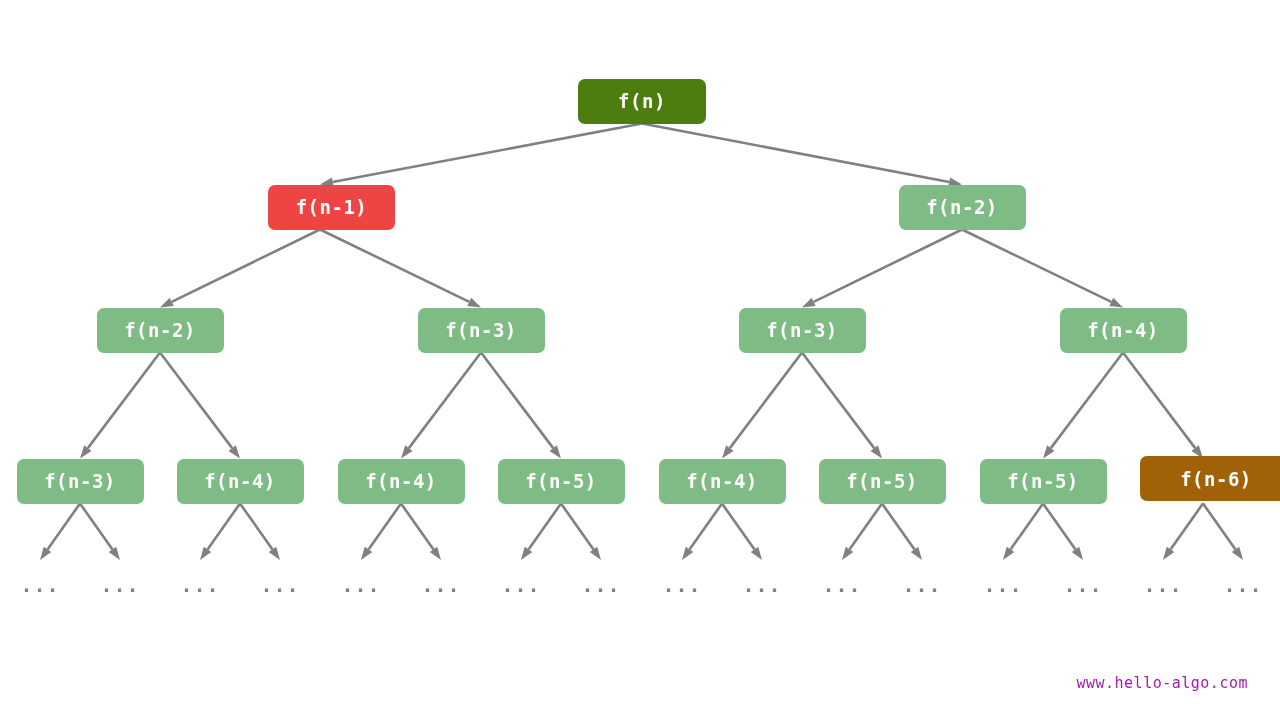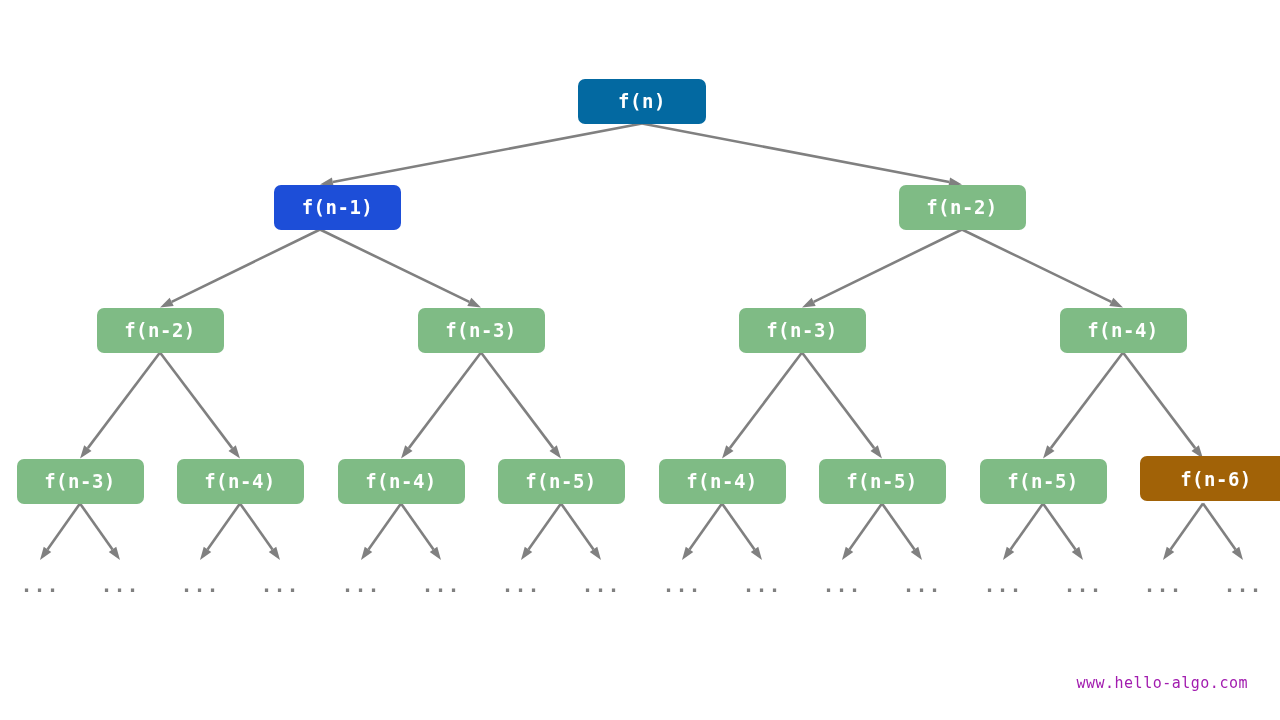--- a/index.html
+++ b/index.html
@@ -193,24 +193,24 @@
         <line x1="1203" y1="503.5" x2="1170.5116200174223" y2="549.389836725391" stroke="#808080" stroke-width="2.6" stroke-linecap="butt"></line>
         <polygon points="1163,560 1166.7572545510222,546.7318788730723 1174.2659854838223,552.0477945777096" fill="#808080"></polygon>
       </g>
       <g>
         <line x1="1203" y1="503.5" x2="1235.4883799825777" y2="549.389836725391" stroke="#808080" stroke-width="2.6" stroke-linecap="butt"></line>
         <polygon points="1243,560 1231.7340145161777,552.0477945777096 1239.2427454489778,546.7318788730723" fill="#808080"></polygon>
       </g>
     </svg>
 
   <div id="node-layer">
-      <div class="tree-node" style="left: 578px; top: 78.5px; width: 128px; height: 45px; background: #0369a1; color: rgb(255, 255, 255);">
+      <div class="tree-node" style="left: 578px; top: 78.5px; width: 128px; height: 45px; background: #4d7c0f; color: rgb(255, 255, 255);">
         <span>f(n)</span>
       </div>
-      <div class="tree-node" style="left: 274px; top: 184.5px; width: 127px; height: 45px; background: #1d4ed8; color: rgb(255, 255, 255);">
+      <div class="tree-node" style="left: 268px; top: 184.5px; width: 127px; height: 45px; background: #ef4444; color: rgb(255, 255, 255);">
         <span>f(n-1)</span>
       </div>
       <div class="tree-node" style="left: 898.5px; top: 184.5px; width: 127px; height: 45px; background: rgb(127, 187, 133); color: rgb(255, 255, 255);">
         <span>f(n-2)</span>
       </div>
       <div class="tree-node" style="left: 96.5px; top: 307.5px; width: 127px; height: 45px; background: rgb(127, 187, 133); color: rgb(255, 255, 255);">
         <span>f(n-2)</span>
       </div>
       <div class="tree-node" style="left: 417.5px; top: 307.5px; width: 127px; height: 45px; background: rgb(127, 187, 133); color: rgb(255, 255, 255);">
         <span>f(n-3)</span>

